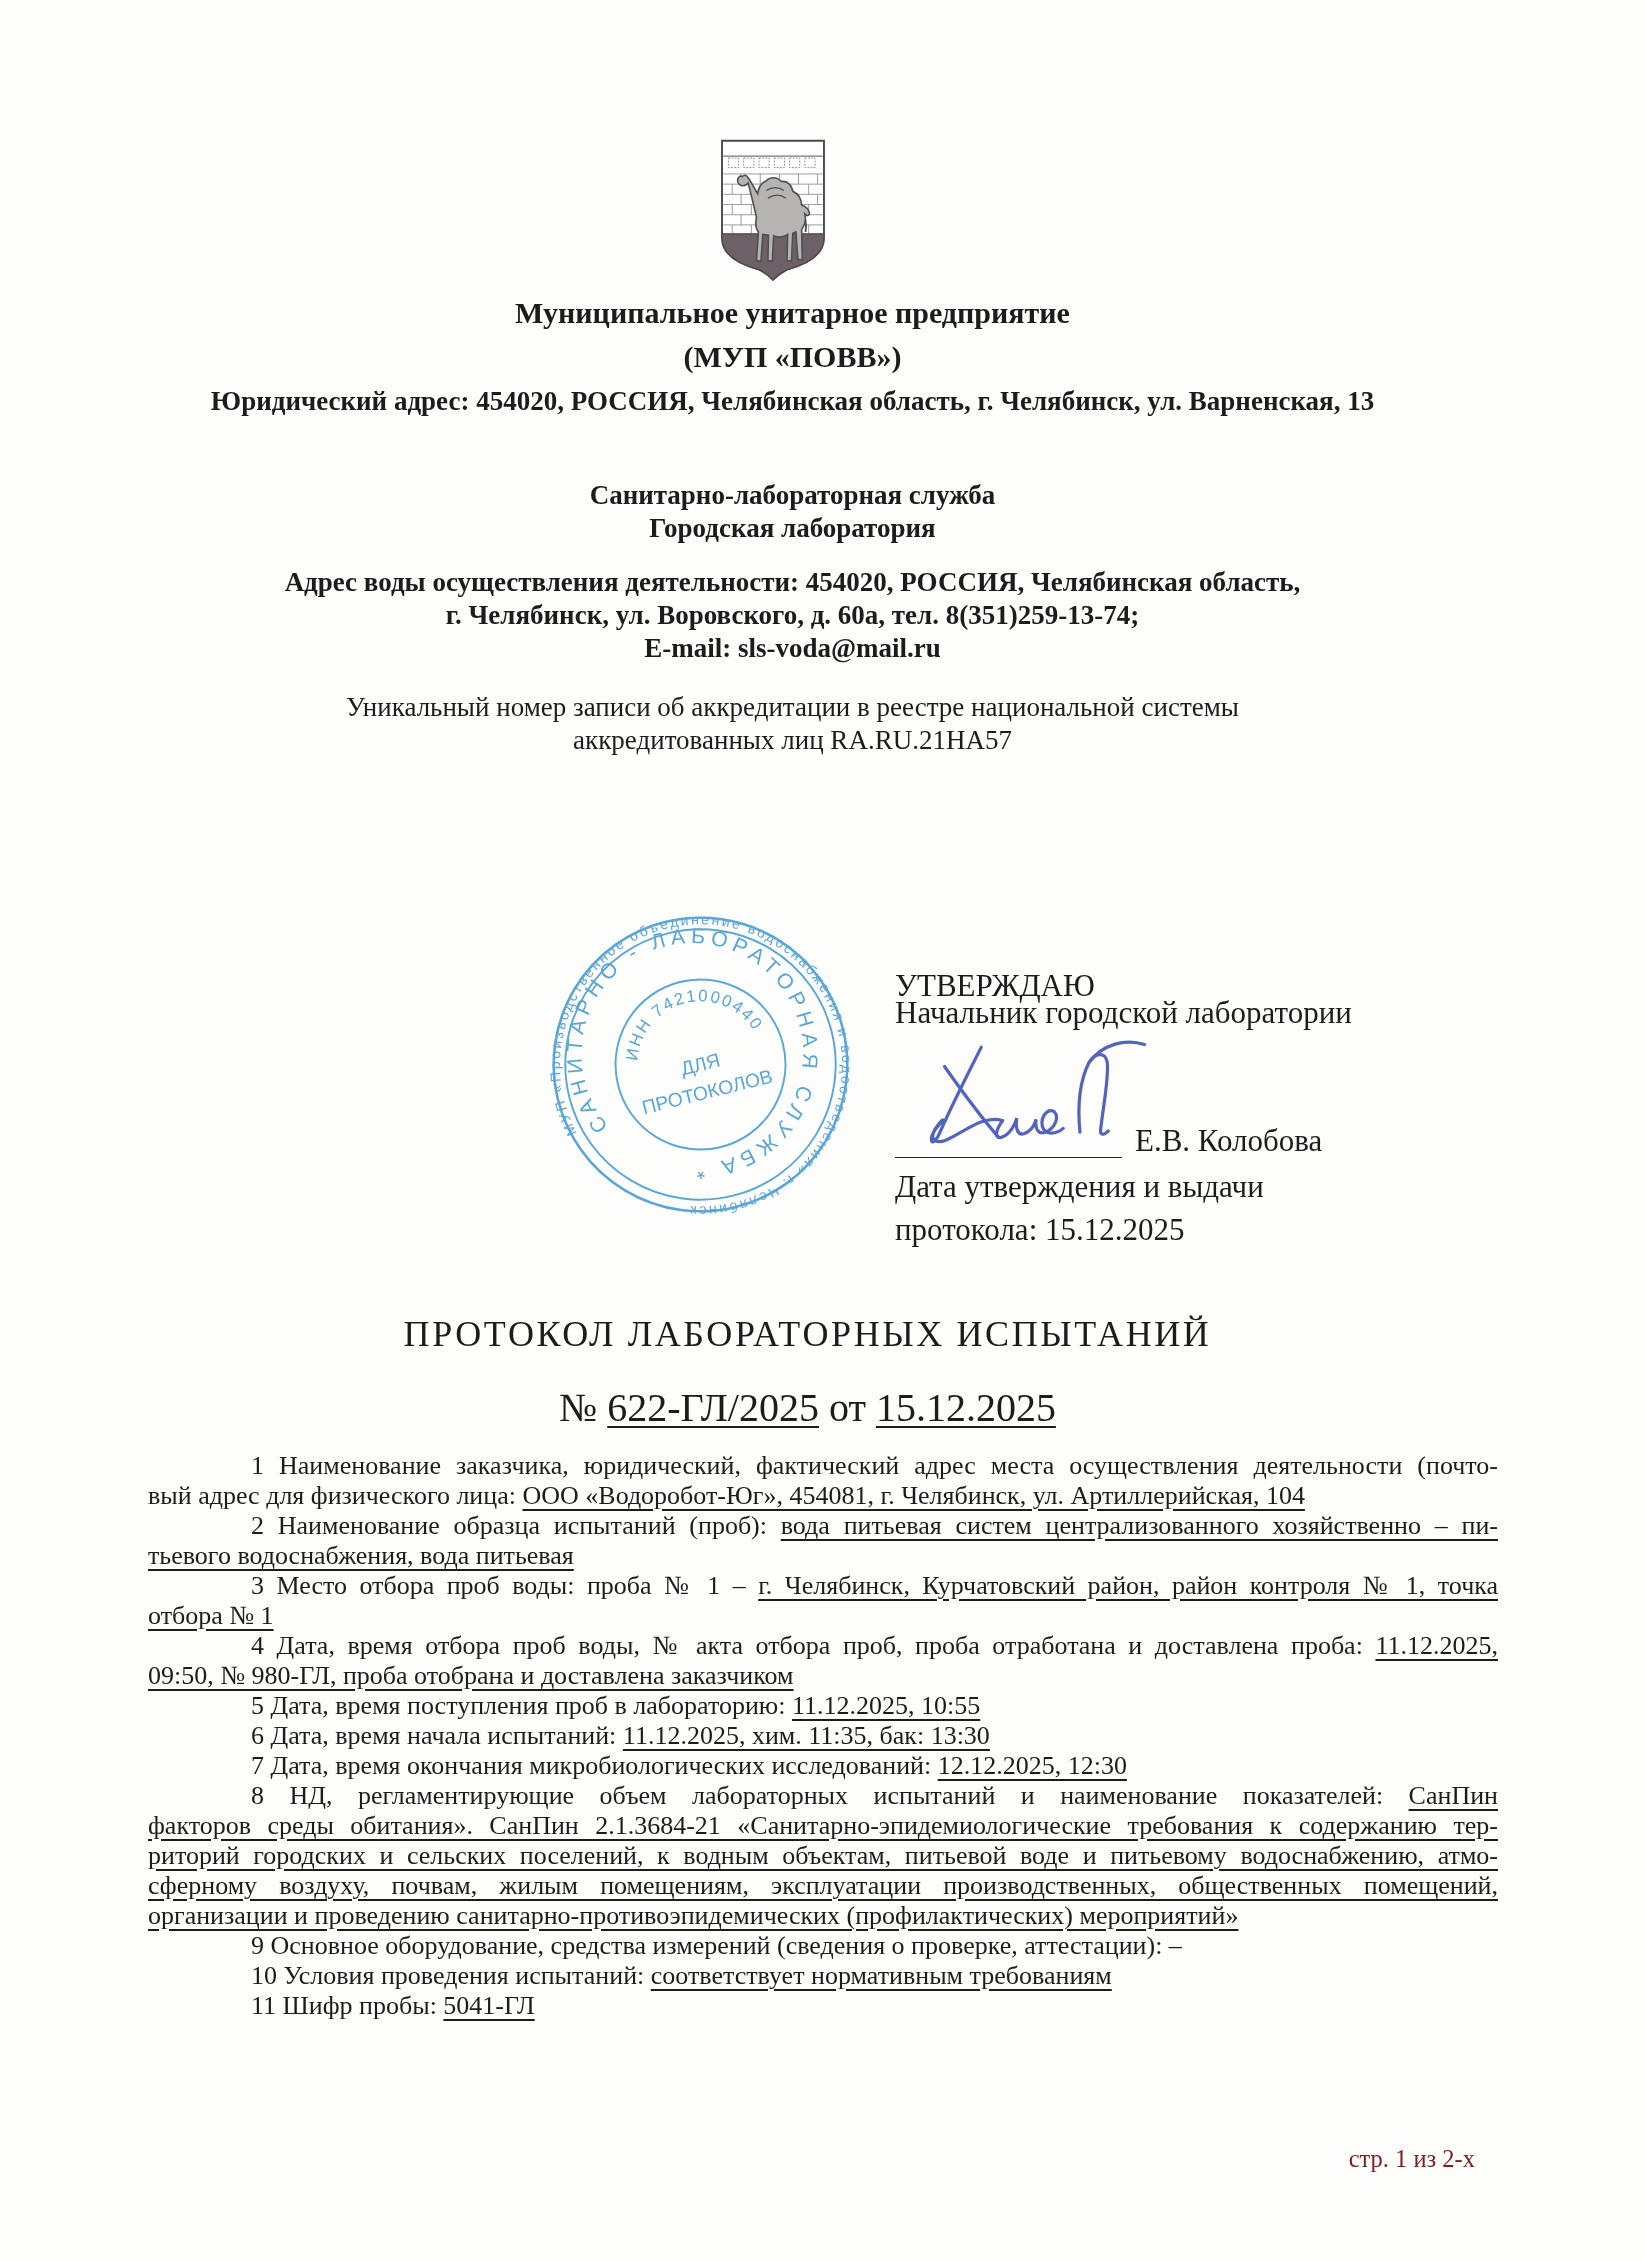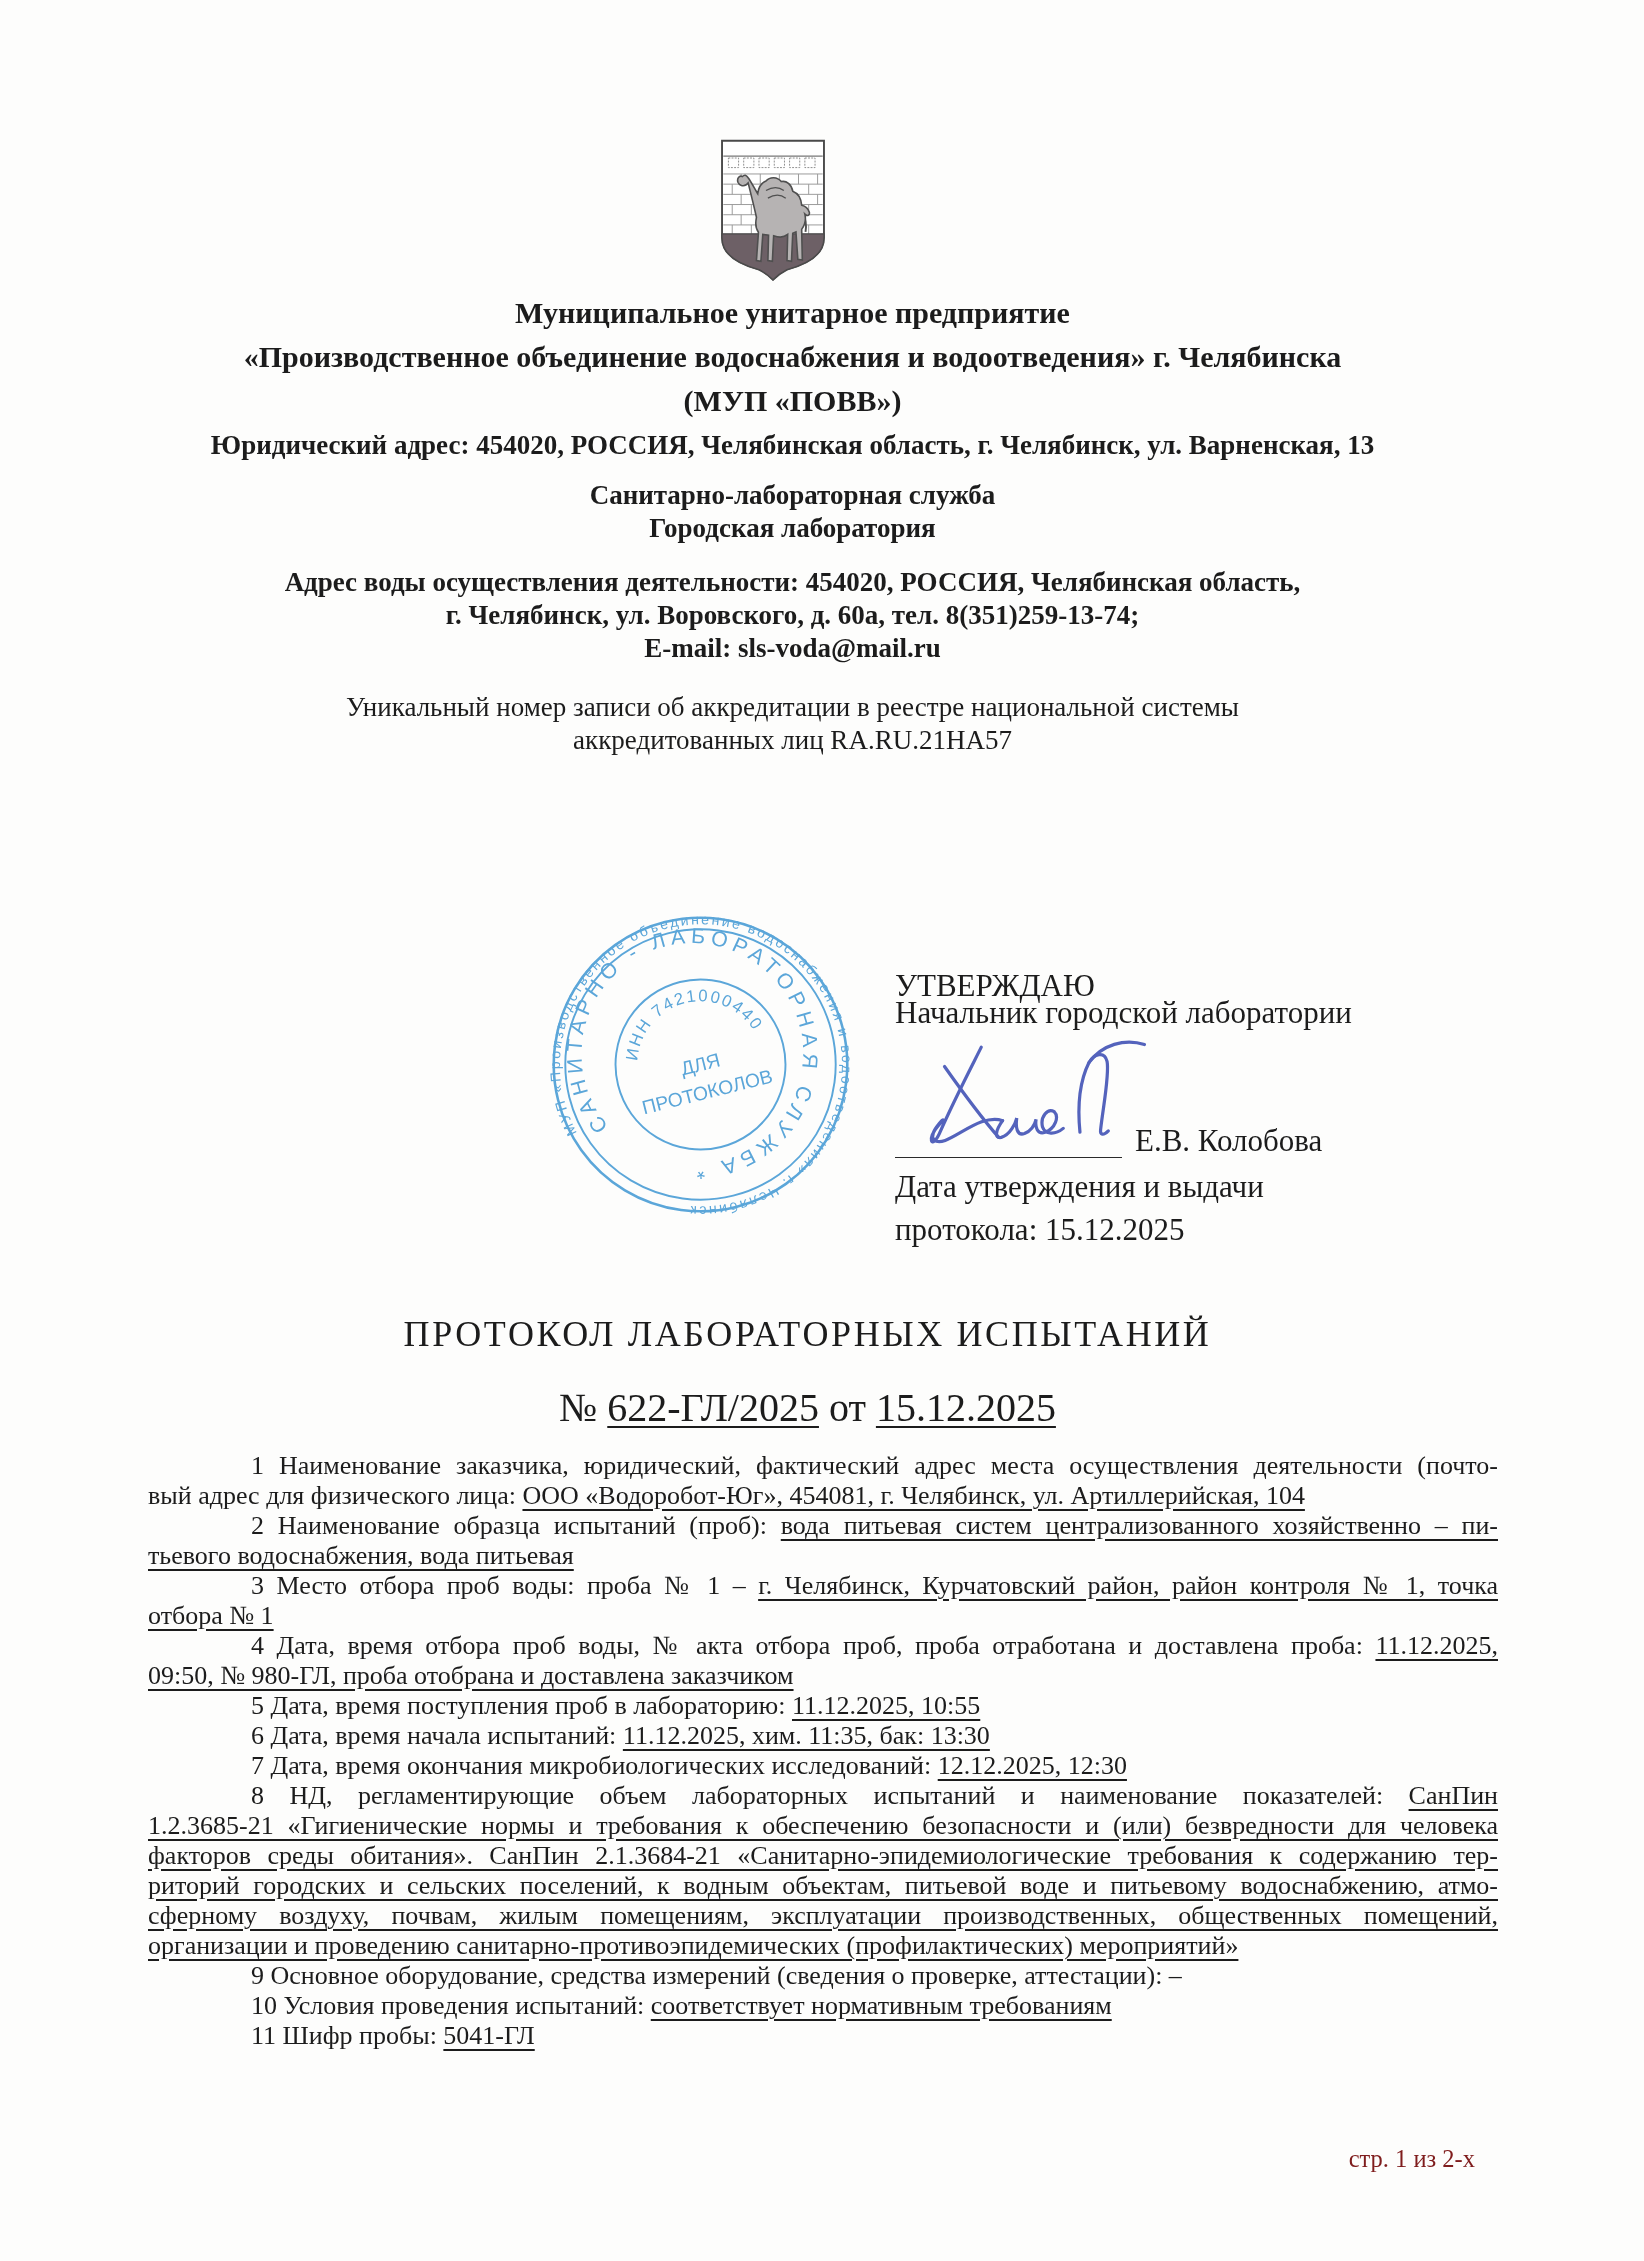--- a/index.html
+++ b/index.html
@@ -94,21 +94,20 @@
         <line x1="142" y1="138" x2="142" y2="152"></line>
     </g>
     <path d="M6,152 H166 V158 C166,184 142,199 108,208 C100,212 92,218 86,224 C80,218 72,212 64,208 C30,199 6,184 6,158 Z" fill="#6d6066" stroke="#4a4a4a" stroke-width="2"></path>
     <path d="M132,118 C137,125 139,138 137,149" fill="none" stroke="#4f4f4f" stroke-width="3"></path>
     <path d="M38,62 C33,60 29,65 31,71 C33,76 39,78 44,75 L47,72 C52,92 56,108 60,126 C58,136 59,144 63,149 L63,152 L60,194 L67,195 L70,153 L79,154 L78,194 L85,195 L87,155 C95,158 103,158 109,153 L108,194 L115,195 L117,151 L122,149 L125,192 L132,193 L131,145 C136,138 138,129 136,121 C140,125 144,123 143,118 C141,112 136,108 131,107 C130,96 125,88 117,85 C115,74 107,68 99,70 C93,62 81,62 75,69 C68,72 63,80 62,89 C57,81 52,71 47,64 C44,59 41,59 38,62 Z" fill="#b6b3b3" stroke="#4f4f4f" stroke-width="2.5"></path>
     <path d="M75,84 C85,78 95,78 103,84 M78,96 C88,90 98,90 106,96" fill="none" stroke="#4f4f4f" stroke-width="2"></path>
   </svg>
 
   <div id="org-bold" class="abs ctr">
     <div>Муниципальное унитарное предприятие</div>
-    <div>«Производственное объединение водоснабжения и водоотведения» г. Челябинска</div>
     <div>(МУП «ПОВВ»)</div>
     <div class="small">Юридический адрес: 454020, РОССИЯ, Челябинская область, г. Челябинск, ул. Варненская, 13</div>
   </div>
 
   <div id="service" class="abs ctr">
     <div>Санитарно-лабораторная служба</div>
     <div>Городская лаборатория</div>
   </div>
 
   <div id="address" class="abs ctr">
@@ -172,21 +171,20 @@
       <div class="bline first"><span>2 Наименование образца испытаний (проб): </span><span class="u">вода питьевая систем централизованного хозяйственно – пи-</span></div>
       <div class="bline last"><span class="u">тьевого водоснабжения, вода питьевая</span></div>
       <div class="bline first"><span>3 Место отбора проб воды: проба № 1 – </span><span class="u">г. Челябинск, Курчатовский район, район контроля № 1, точка</span></div>
       <div class="bline last"><span class="u">отбора № 1</span></div>
       <div class="bline first"><span>4 Дата, время отбора проб воды, № акта отбора проб, проба отработана и доставлена проба: </span><span class="u">11.12.2025,</span></div>
       <div class="bline last"><span class="u">09:50, № 980-ГЛ, проба отобрана и доставлена заказчиком</span></div>
       <div class="bline first last"><span>5 Дата, время поступления проб в лабораторию: </span><span class="u">11.12.2025, 10:55</span></div>
       <div class="bline first last"><span>6 Дата, время начала испытаний: </span><span class="u">11.12.2025, хим. 11:35, бак: 13:30</span></div>
       <div class="bline first last"><span>7 Дата, время окончания микробиологических исследований: </span><span class="u">12.12.2025, 12:30</span></div>
       <div class="bline first"><span>8 НД, регламентирующие объем лабораторных испытаний и наименование показателей: </span><span class="u">СанПин</span></div>
-      <div class="bline"><span class="u">1.2.3685-21 «Гигиенические нормы и требования к обеспечению безопасности и (или) безвредности для человека</span></div>
       <div class="bline"><span class="u">факторов среды обитания». СанПин 2.1.3684-21 «Санитарно-эпидемиологические требования к содержанию тер-</span></div>
       <div class="bline"><span class="u">риторий городских и сельских поселений, к водным объектам, питьевой воде и питьевому водоснабжению, атмо-</span></div>
       <div class="bline"><span class="u">сферному воздуху, почвам, жилым помещениям, эксплуатации производственных, общественных помещений,</span></div>
       <div class="bline last"><span class="u">организации и проведению санитарно-противоэпидемических (профилактических) мероприятий»</span></div>
       <div class="bline first last"><span>9 Основное оборудование, средства измерений (сведения о проверке, аттестации): –</span></div>
       <div class="bline first last"><span>10 Условия проведения испытаний: </span><span class="u">соответствует нормативным требованиям</span></div>
       <div class="bline first last"><span>11 Шифр пробы: </span><span class="u">5041-ГЛ</span></div>
     </div>
 
   <div id="footer" class="abs">стр. 1 из 2-х</div>

